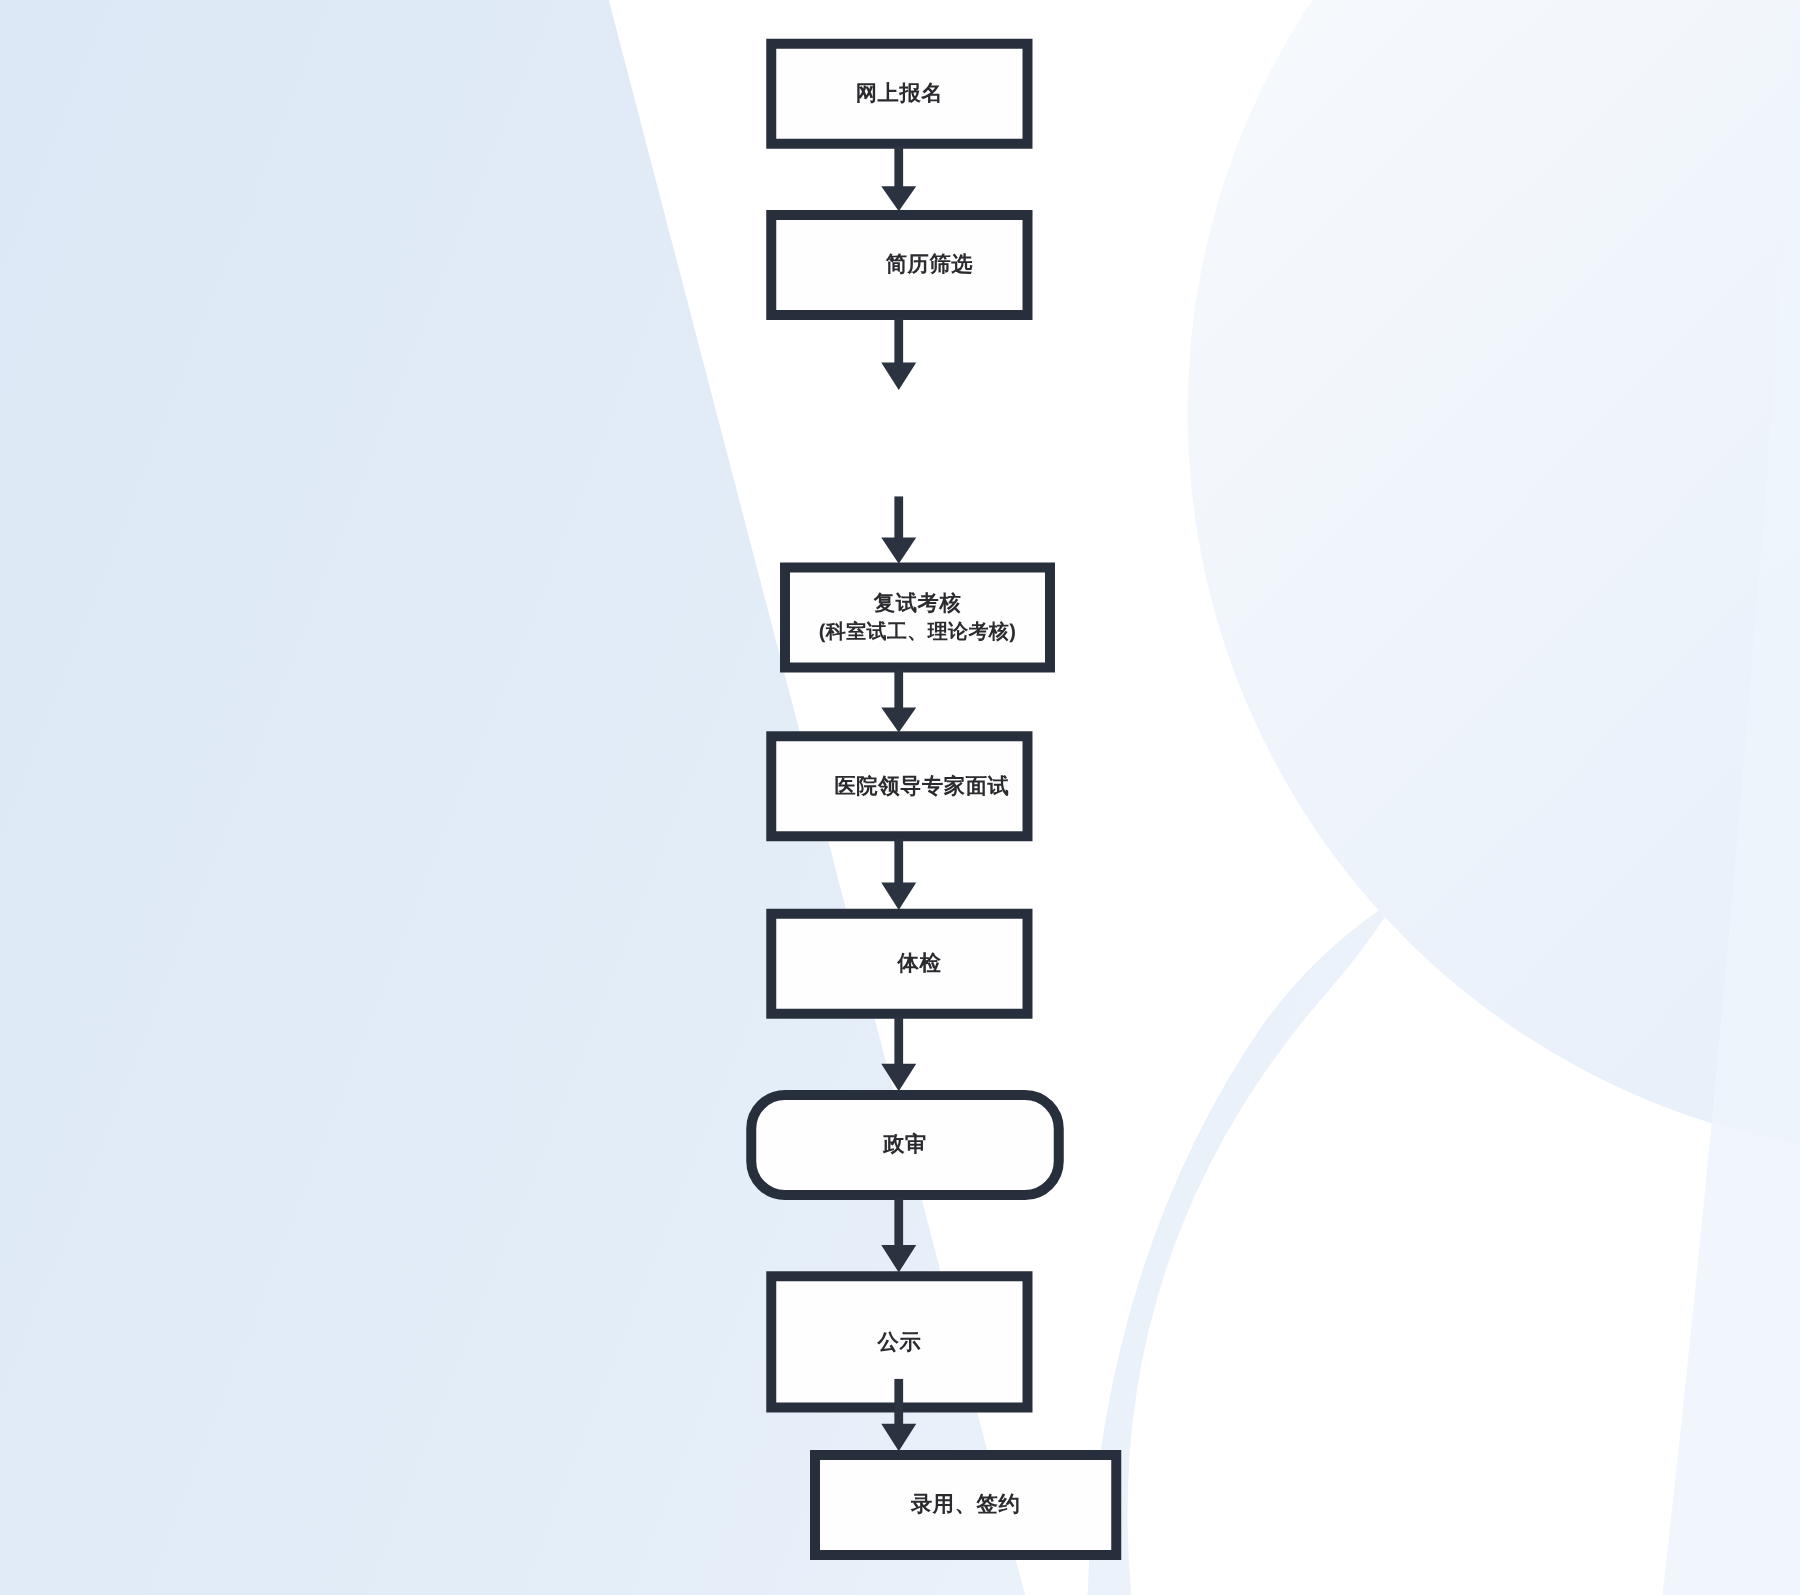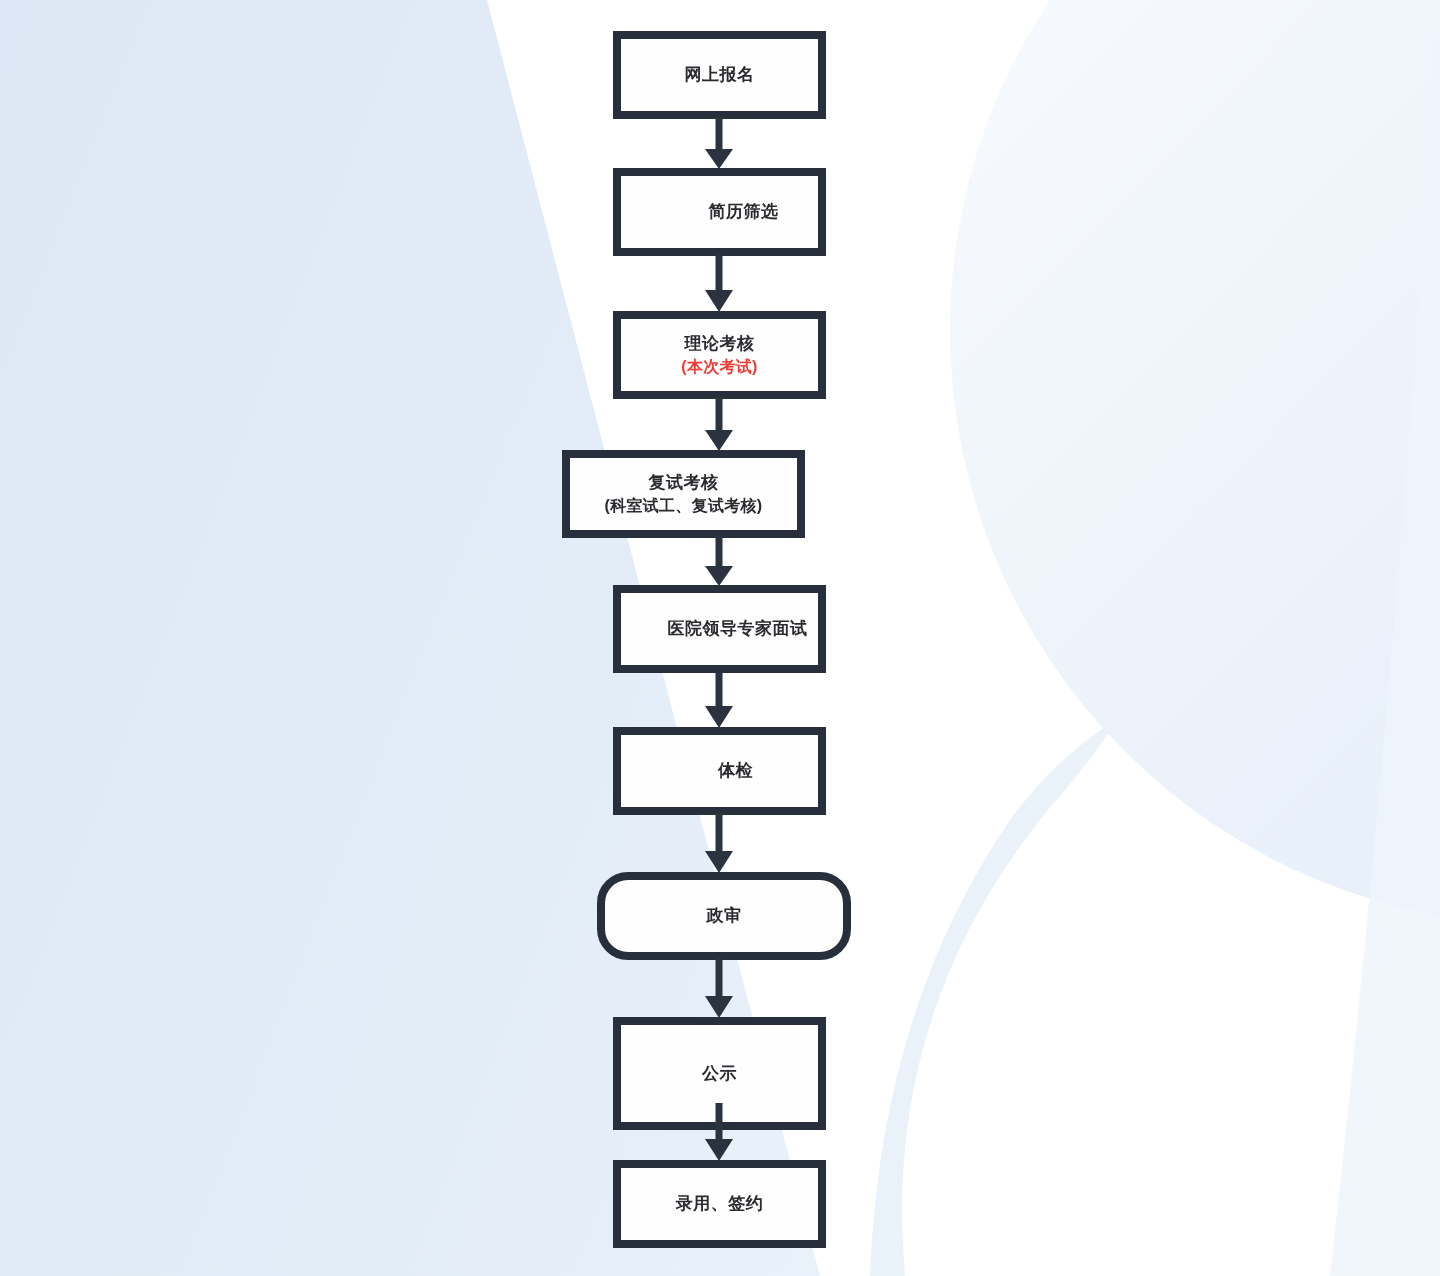--- a/index.html
+++ b/index.html
@@ -68,26 +68,26 @@
 
   .connector {
     position: absolute;
     z-index: 1;
   }
 
   
   #node-0 { left: 613px;  top: 31px;   width: 213px; height: 88px; }
   #node-1 { left: 613px;  top: 168px;  width: 213px; height: 88px; }
   #node-2 { left: 613px;  top: 311px;  width: 213px; height: 88px; }
-  #node-3 { left: 562px;  top: 450px;  width: 243px; height: 88px; }
+  #node-3 { left: 624px;  top: 450px;  width: 220px; height: 88px; }
   #node-4 { left: 613px;  top: 585px;  width: 213px; height: 88px; }
   #node-5 { left: 613px;  top: 727px;  width: 213px; height: 88px; padding-left: 32px; }
   #node-6 { left: 597px;  top: 872px;  width: 254px; height: 88px; border-radius: 31px; }
   #node-7 { left: 613px;  top: 1017px; width: 213px; height: 113px; }
-  #node-8 { left: 613px;  top: 1160px; width: 213px; height: 88px; }
+  #node-8 { left: 648px;  top: 1160px; width: 249px; height: 88px; }
 
   #conn-0 { left: 697px; top: 117px;  width: 44px; height: 54px; }
   #conn-1 { left: 697px; top: 254px;  width: 44px; height: 60px; }
   #conn-2 { left: 697px; top: 397px;  width: 44px; height: 56px; }
   #conn-3 { left: 697px; top: 536px;  width: 44px; height: 52px; }
   #conn-4 { left: 697px; top: 671px;  width: 44px; height: 59px; }
   #conn-5 { left: 697px; top: 813px;  width: 44px; height: 62px; }
   #conn-6 { left: 697px; top: 958px;  width: 44px; height: 62px; }
   #conn-7 { left: 697px; top: 1103px; width: 44px; height: 60px; }
 </style>
@@ -148,28 +148,24 @@
     </svg>
 
     <div class="node narrow" id="node-0" style="border-color: rgb(39, 47, 60); background: rgb(254, 254, 254);">
       <span class="line1" style="color: rgb(42, 42, 47);">网上报名</span>
     </div>
 
     <div class="node narrow" id="node-1" style="border-color: rgb(39, 47, 60); background: rgb(254, 254, 254); padding-left: 48px;">
       <span class="line1" style="color: rgb(42, 42, 47);">简历筛选</span>
     </div>
 
-    <div class="node narrow" id="node-2" style="border-color: rgb(39, 47, 60); background: rgb(254, 254, 254);">
-      <span class="line1" style="color: rgb(42, 42, 47);">理论考核</span>
-      <span class="line2 accent" style="color: rgb(239, 59, 53);">(本次考试)</span>
-    </div>
 
     <div class="node" id="node-3" style="border-color: rgb(39, 47, 60); background: rgb(254, 254, 254);">
       <span class="line1" style="color: rgb(42, 42, 47);">复试考核</span>
-      <span class="line2" style="color: rgb(42, 42, 47);">(科室试工、复试考核)</span>
+      <span class="line2" style="color: rgb(42, 42, 47);">(科室试工、理论考核)</span>
     </div>
 
     <div class="node narrow" id="node-4" style="border-color: rgb(39, 47, 60); background: rgb(254, 254, 254); padding-left: 36px;">
       <span class="line1" style="color: rgb(42, 42, 47);">医院领导专家面试</span>
     </div>
 
     <div class="node narrow" id="node-5" style="border-color: rgb(39, 47, 60); background: rgb(254, 254, 254);">
       <span class="line1" style="color: rgb(42, 42, 47);">体检</span>
     </div>
 

